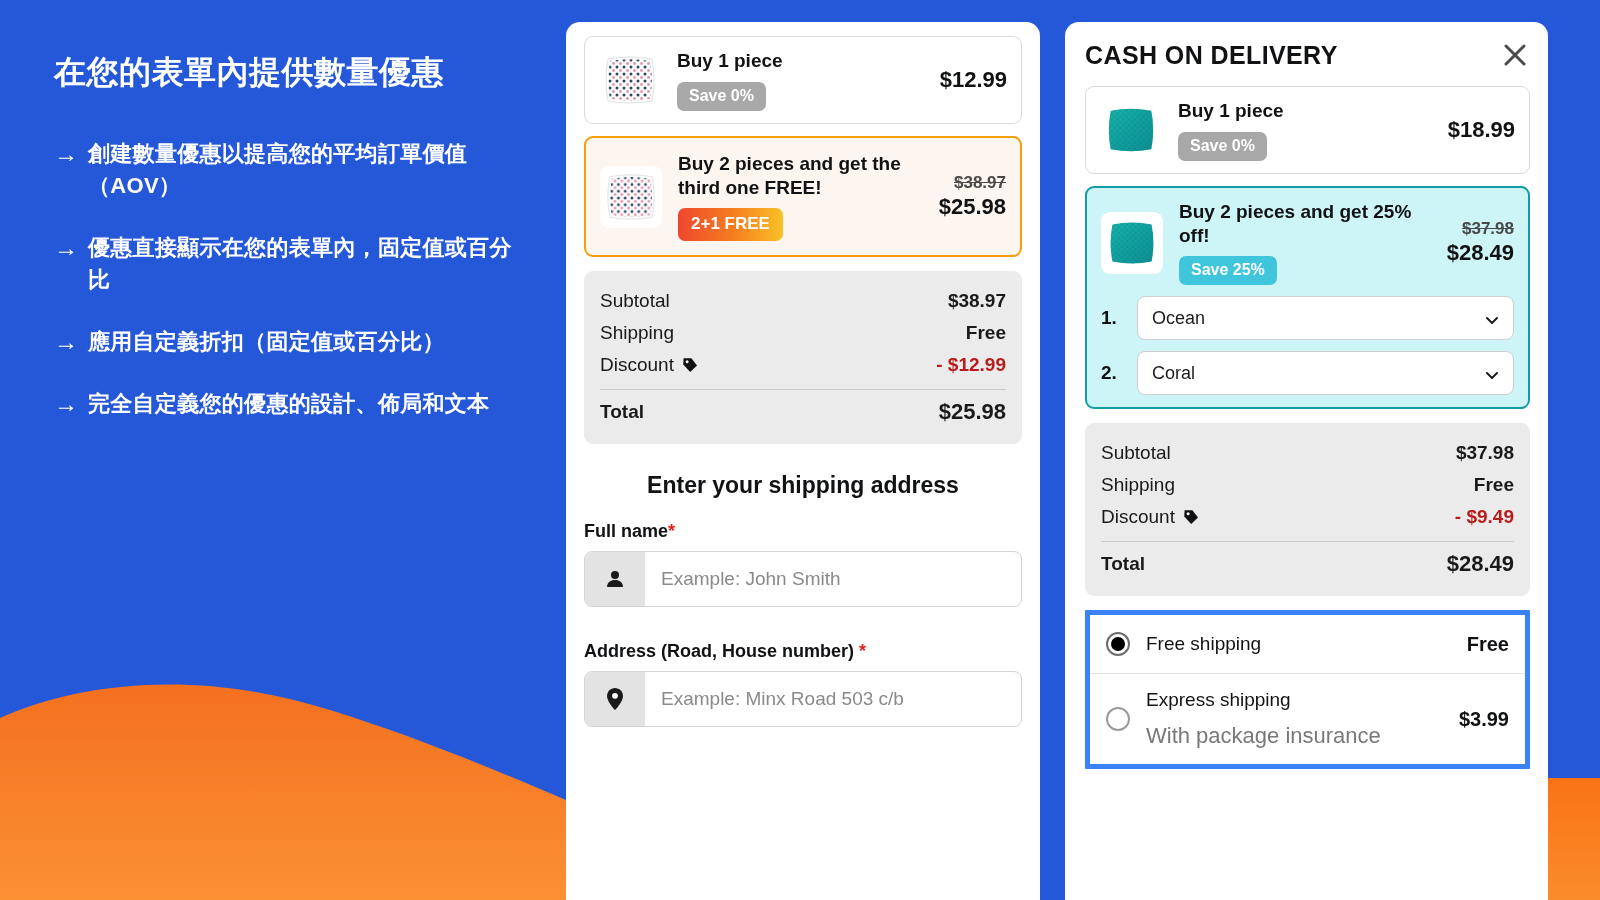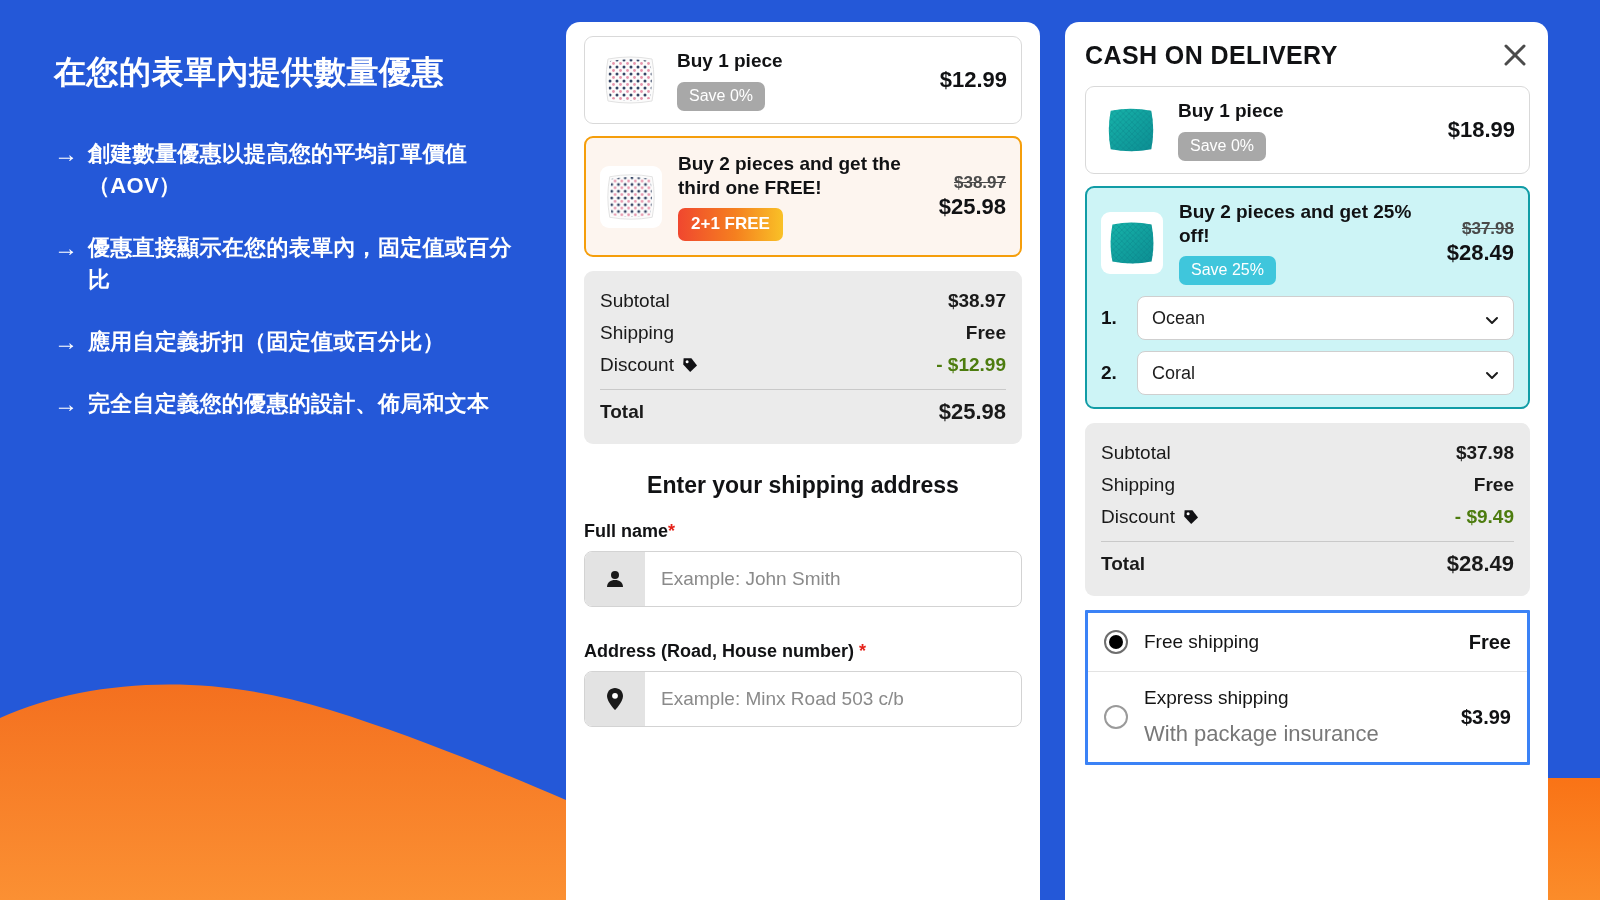--- a/index.html
+++ b/index.html
@@ -105,21 +105,21 @@
   .offer-body { flex: 1 1 auto; padding-left: 16px; min-width: 0; }
   .offer-title {
     font-size: 19px; font-weight: 700; color: #111214;
     line-height: 1.24;
   }
   .save-badge {
     display: inline-block;
     margin-top: 9px;
     padding: 5px 12px 6px 12px;
     border-radius: 7px;
-    font-size: 16px; font-weight: 400;
+    font-size: 16px; font-weight: 700;
     color: #ffffff;
     background: #a8a8a8;
   }
   .save-badge.teal { background: #3fc6dc; }
   .free-badge {
     display: inline-block;
     margin-top: 9px;
     padding: 6px 13px 7px 13px;
     border-radius: 7px;
     font-size: 17px; font-weight: 700;
@@ -169,21 +169,21 @@
     border-radius: 9px;
     padding: 14px 16px 14px 16px;
   }
   .sum-row {
     display: flex; align-items: center; justify-content: space-between;
     font-size: 19px; color: #1a1a1a;
     padding: 5px 0;
   }
   .sum-row .label { display: flex; align-items: center; gap: 7px; }
   .sum-row .value { font-weight: 700; }
-  .sum-row .value.discount { color: #4d7c0f; }
+  .sum-row .value.discount { color: #b91c1c; }
   .sum-divider { height: 1px; background: #c9c9c9; margin: 8px 0 4px 0; }
   .sum-row.total { font-weight: 700; font-size: 19px; }
   .sum-row.total .value { font-size: 22px; }
   .tag-icon { display: inline-block; width: 18px; height: 18px; }
 
   
   .form-title {
     text-align: center;
     font-size: 23px; font-weight: 700; color: #111214;
     margin: 28px 0 22px 0;
@@ -210,21 +210,21 @@
   }
   .input-text {
     flex: 1 1 auto;
     display: flex; align-items: center;
     padding: 0 16px;
     font-size: 19px; color: #8a8a8a;
   }
 
   
   .ship-box {
-    border: 3px solid #3b82f6;
+    border: 5px solid #3b82f6;
     border-radius: 1px;
     overflow: hidden;
     margin-top: 14px;
     background: #fff;
   }
   .ship-opt {
     display: flex; align-items: center;
     padding: 14px 16px;
     min-height: 58px;
   }

